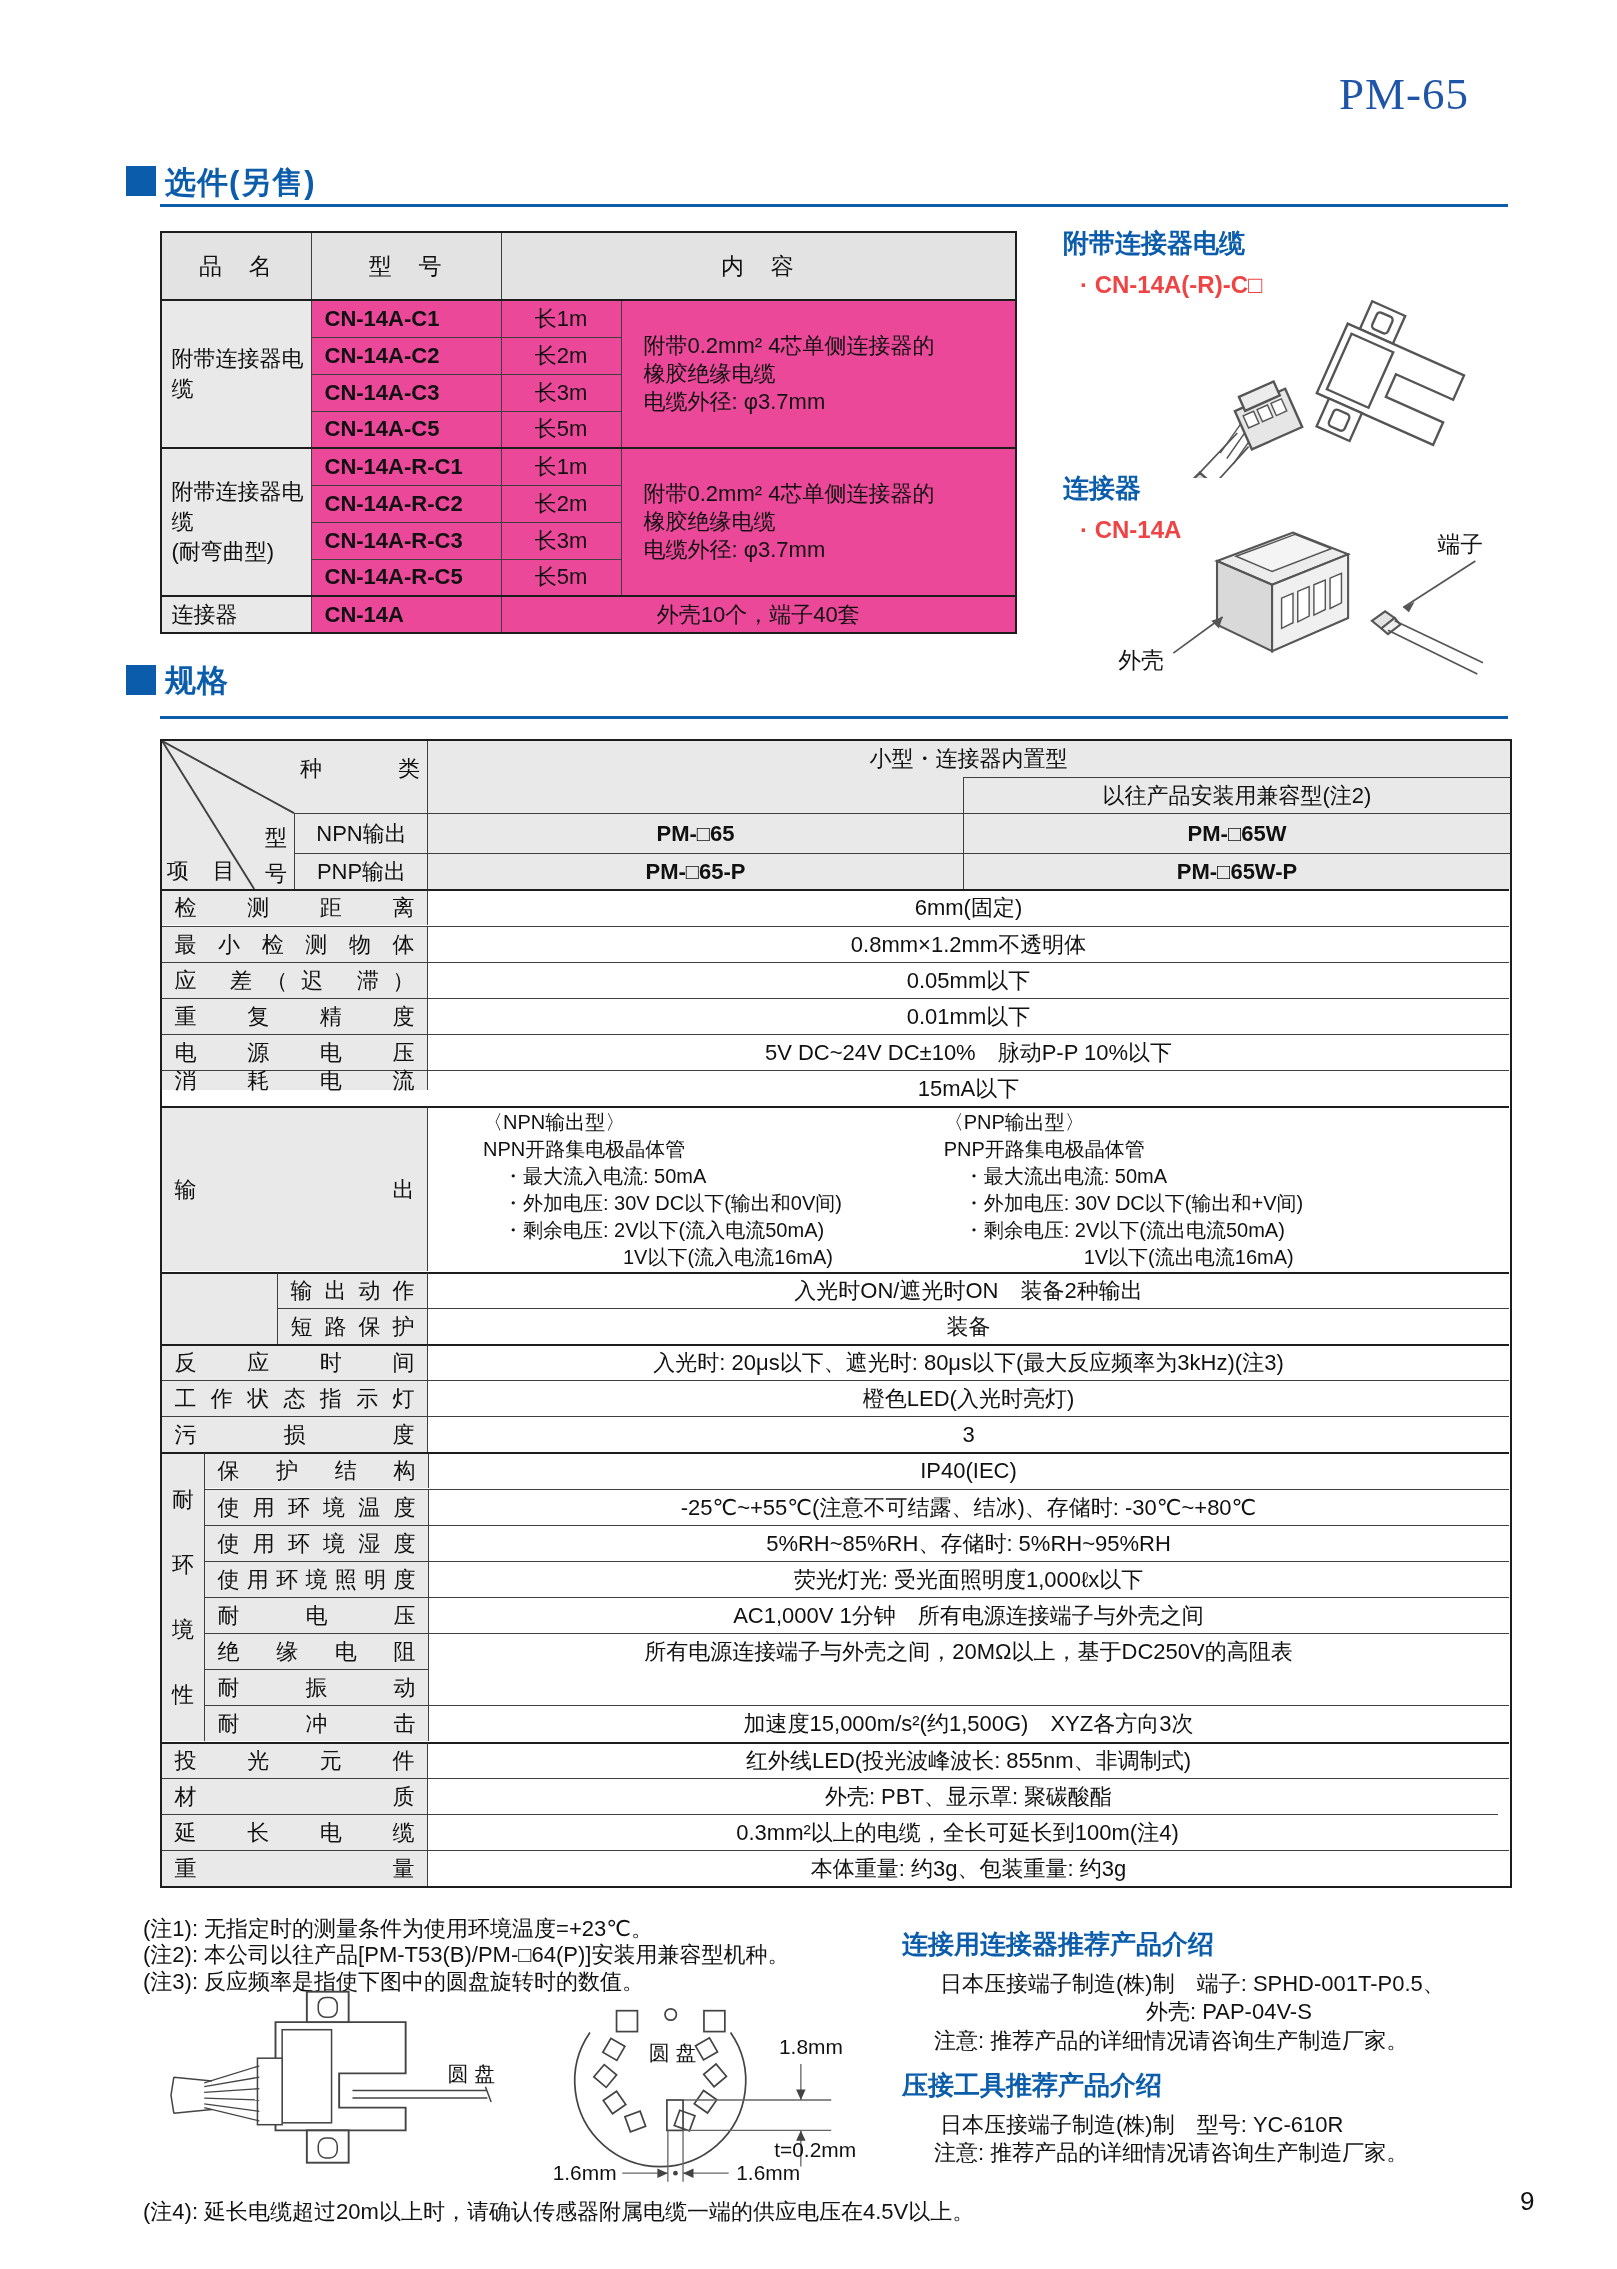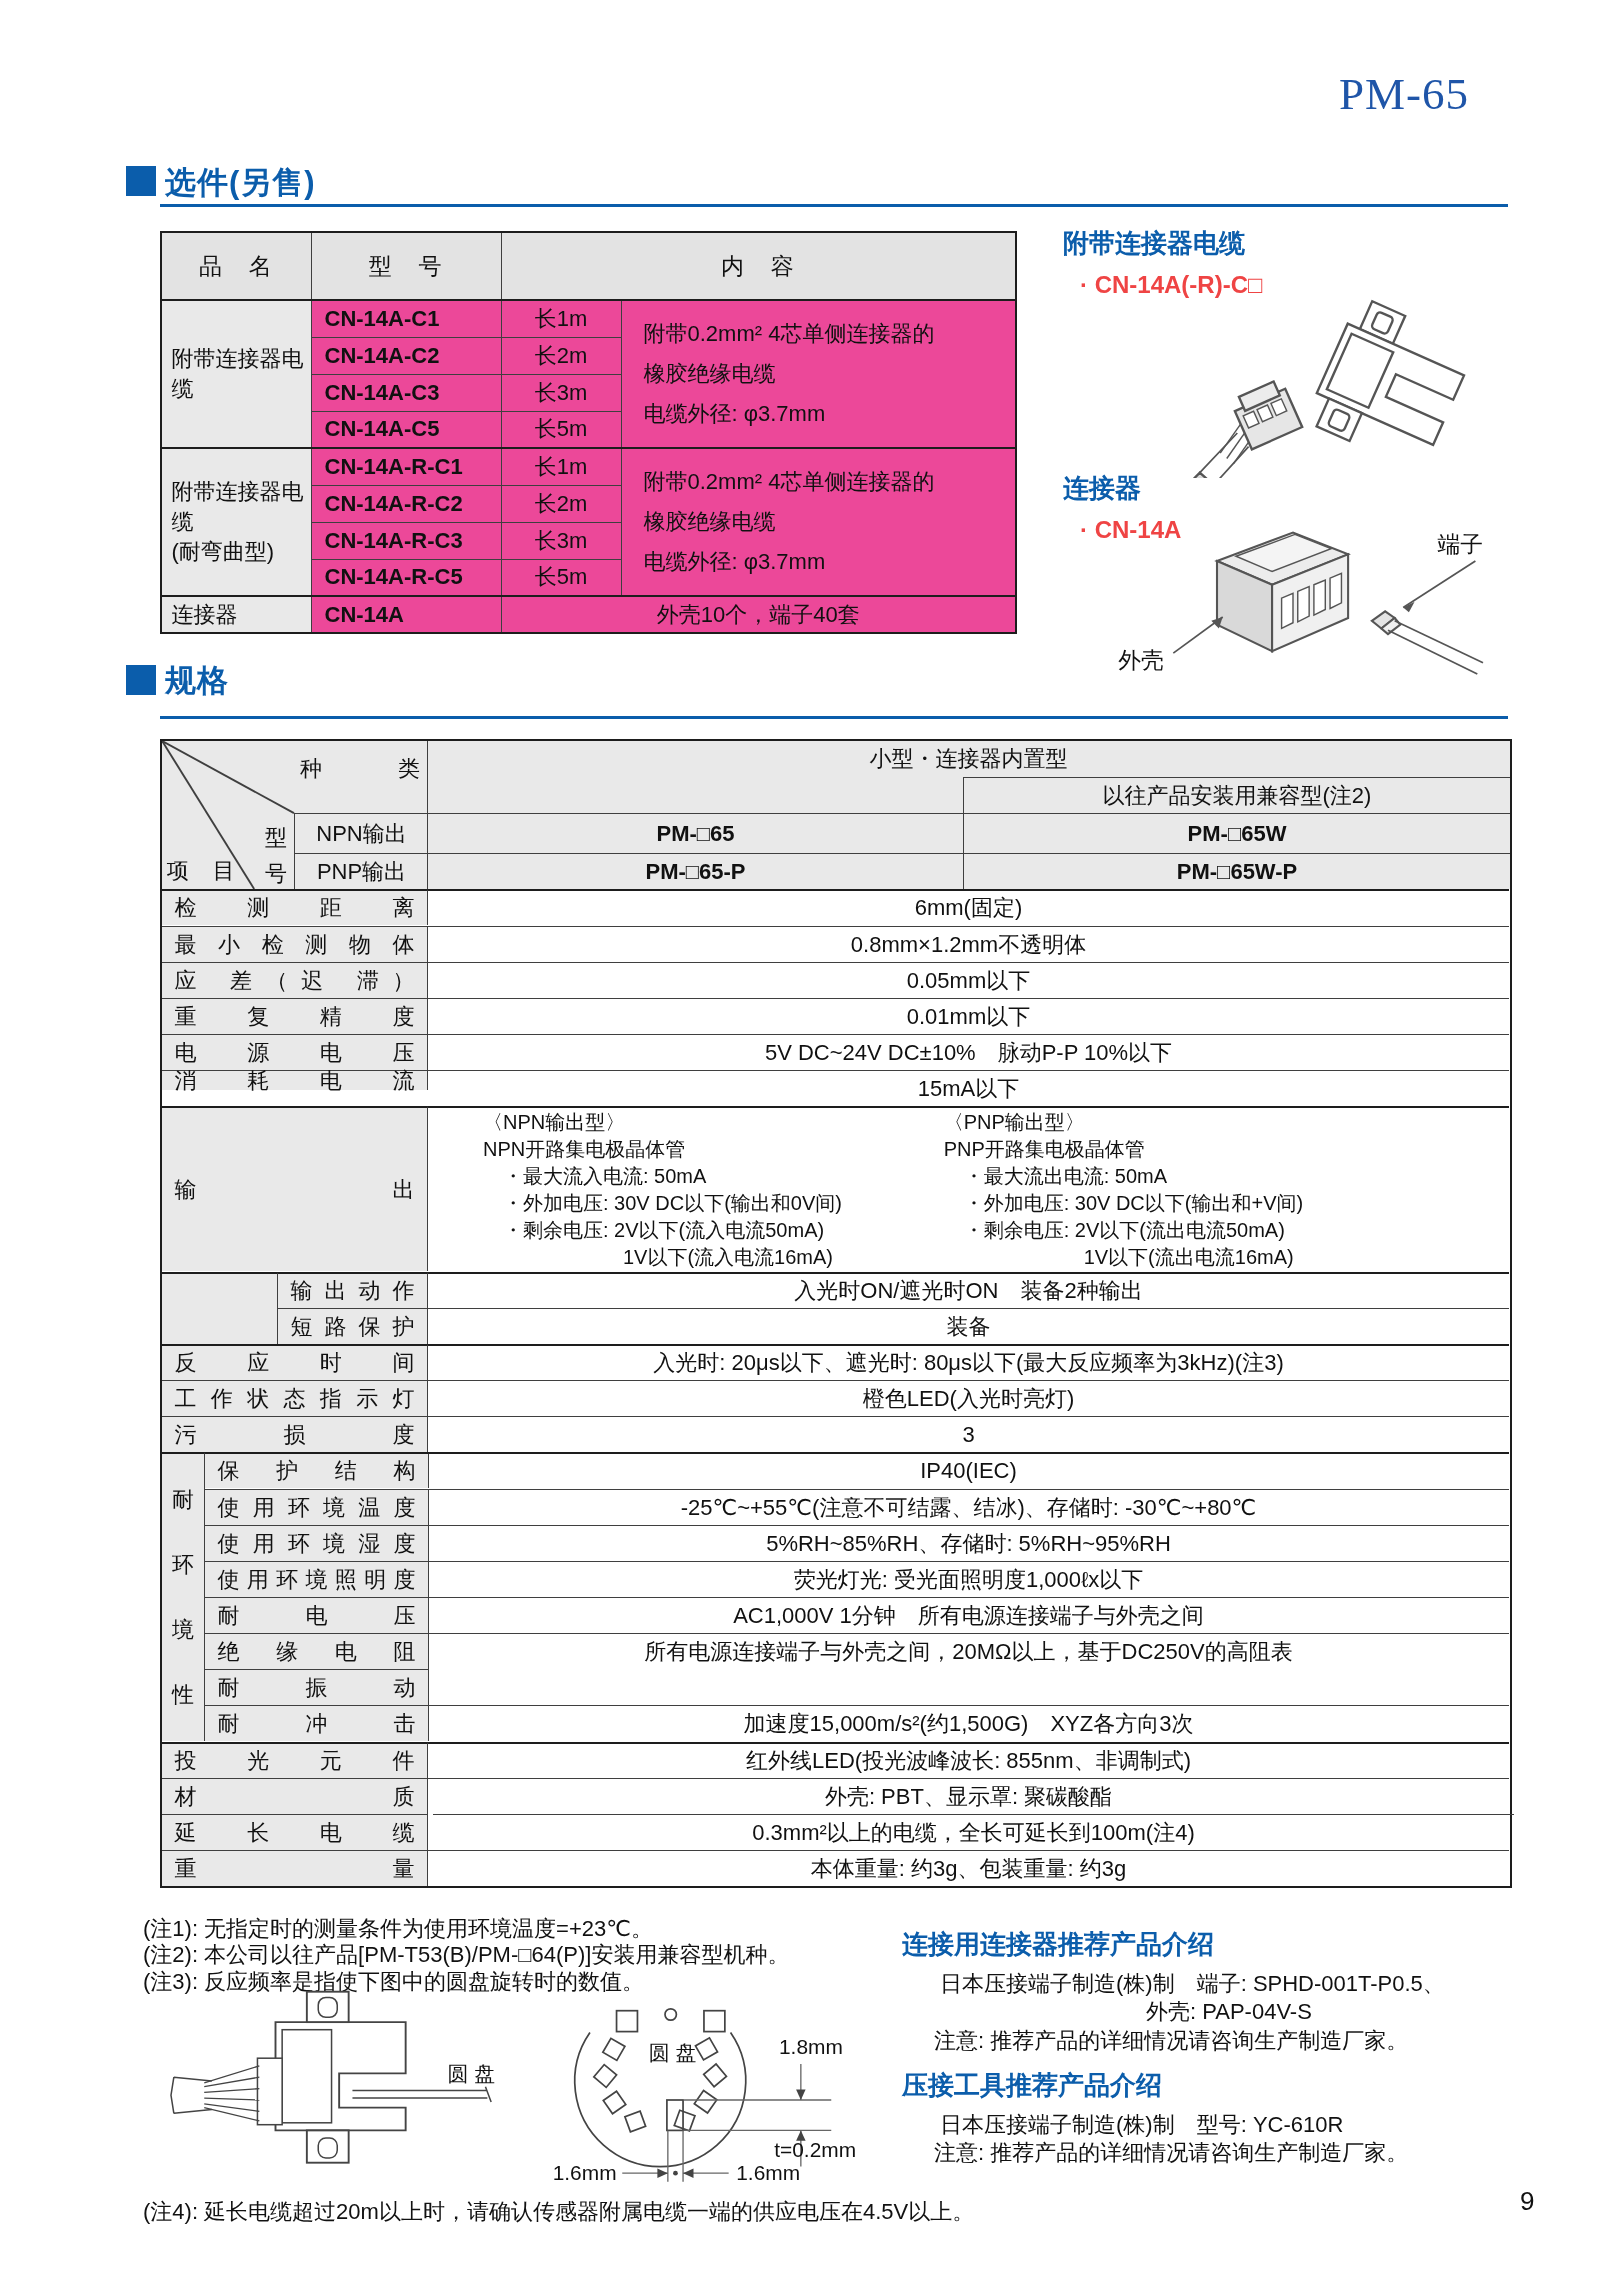--- a/index.html
+++ b/index.html
@@ -16,21 +16,21 @@
   
   #opt{position:absolute;left:160px;top:231px;border-collapse:collapse;table-layout:fixed;background:#ec4899;}
   #opt td{border:1.9px solid #3f3f3f;font-size:22px;color:#111;overflow:hidden;}
   #opt tr{height:37px;}
   #opt tr.oh{height:68px;}
   #opt tr.oh td{background:#e3e3e3;text-align:center;font-size:23px;border-bottom:2.9px solid #1d1d1d;letter-spacing:1.9px;}
   #opt{border:2.9px solid #1d1d1d;}
   #opt td.gn{background:#e9e9e9;padding-left:9.5px;line-height:1.35;}
   #opt td.md{font-weight:bold;padding-left:13px;}
   #opt td.ln{text-align:center;}
-  #opt td.ct{padding-left:22px;line-height:40px;}
+  #opt td.ct{padding-left:22px;line-height:28px;}
   #opt tr.sep td{border-top:2.9px solid #1d1d1d;}
   #opt td.cc{text-align:center;}
   .pre{white-space:pre-line;}
   
   #spec{position:absolute;left:160px;top:739px;width:1348px;height:1145px;border:2.9px solid #1d1d1d;background:#fff;}
   #spec .hdrbg{position:absolute;left:0;top:0;width:1348px;height:148px;background:#e9e9e9;}
   .c{position:absolute;box-sizing:border-box;border-top:1.9px solid #3f3f3f;display:flex;align-items:center;font-size:22px;}
   .c.nt{border-top:none;}
   .lblc{background:#e9e9e9;border-right:1.9px solid #3f3f3f;padding:0 12.4px;}
   .valc{justify-content:center;text-align:center;padding:0 7.6px;}
@@ -313,21 +313,21 @@
         <span class="j">投 光 元 件</span>
       </div>
     <div class="c valc bt3" style="left:266px;top:1001px;width:1081px;height:36px;">红外线LED(投光波峰波长: 855nm、非调制式)</div>
     <div class="c lblc" style="left:0;top:1037px;width:266px;height:36px;">
         <span class="j">材 质</span>
       </div>
     <div class="c valc" style="left:266px;top:1037px;width:1081px;height:36px;">外壳: PBT、显示罩: 聚碳酸酯</div>
     <div class="c lblc" style="left:0;top:1073px;width:266px;height:36px;">
         <span class="j">延 长 电 缆</span>
       </div>
-    <div class="c valc" style="left:271px;top:1073px;width:1081px;height:36px;">0.3mm²以上的电缆，全长可延长到100m(注4)</div>
+    <div class="c valc" style="left:255px;top:1073px;width:1081px;height:36px;">0.3mm²以上的电缆，全长可延长到100m(注4)</div>
     <div class="c lblc" style="left:0;top:1109px;width:266px;height:36px;">
         <span class="j">重 量</span>
       </div>
     <div class="c valc" style="left:266px;top:1109px;width:1081px;height:36px;">本体重量: 约3g、包装重量: 约3g</div>
   </div>
 
   <div class="note" style="left:143px;top:1914px;">(注1): 无指定时的测量条件为使用环境温度=+23℃。</div>
   <div class="note" style="left:143px;top:1940px;">(注2): 本公司以往产品[PM-T53(B)/PM-□64(P)]安装用兼容型机种。</div>
   <div class="note" style="left:143px;top:1967px;">(注3): 反应频率是指使下图中的圆盘旋转时的数值。</div>
 

